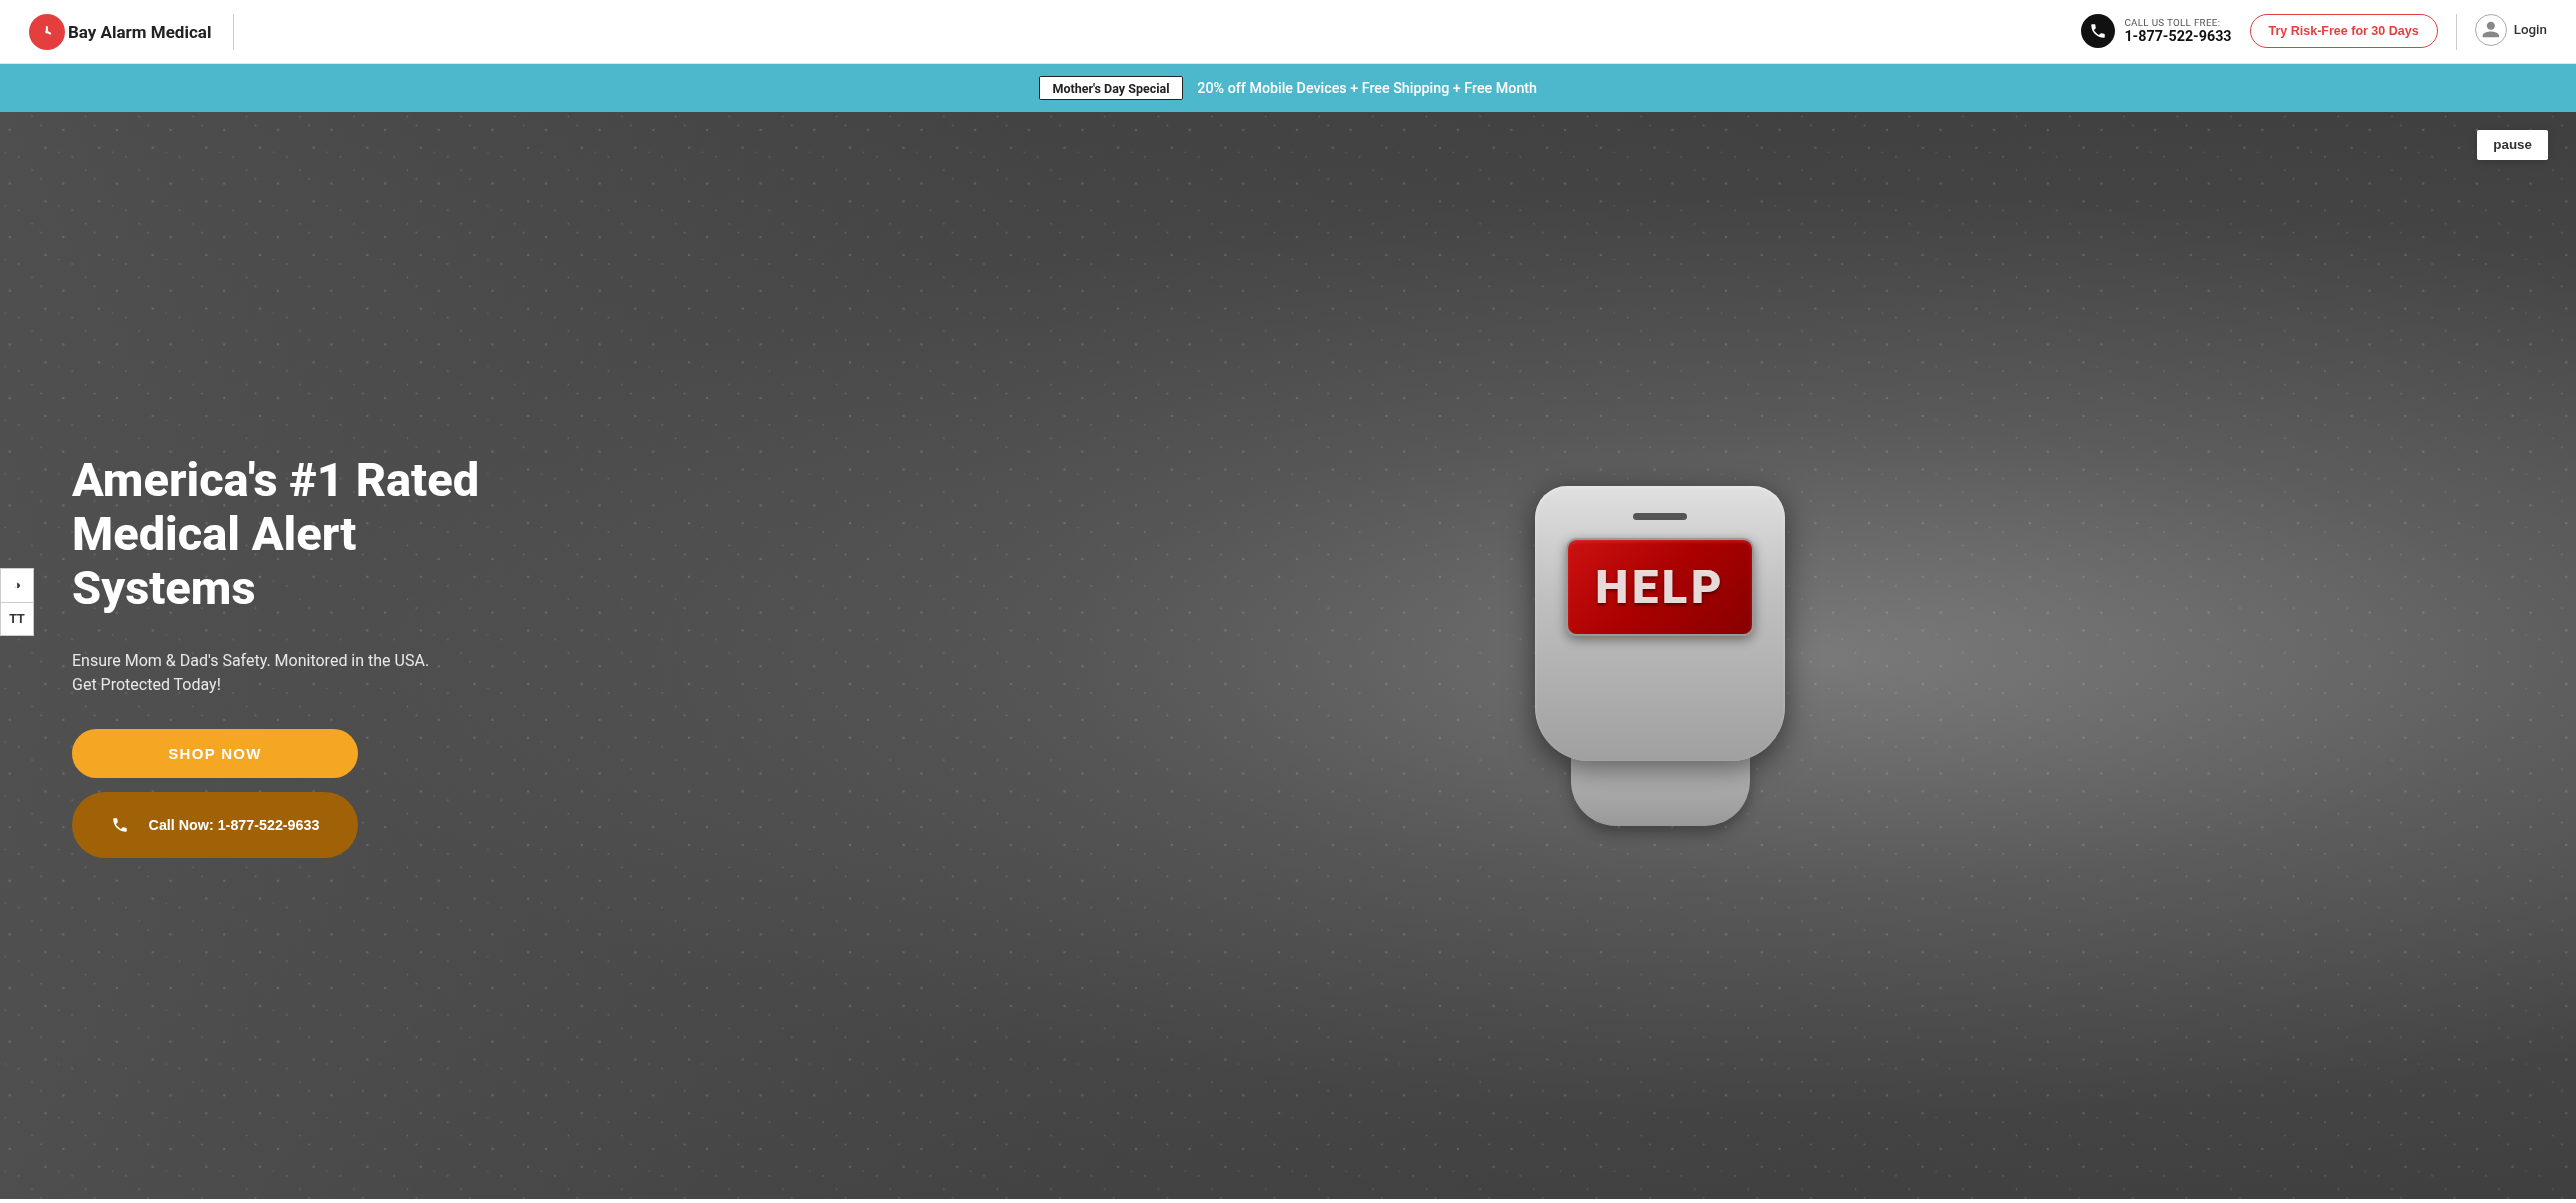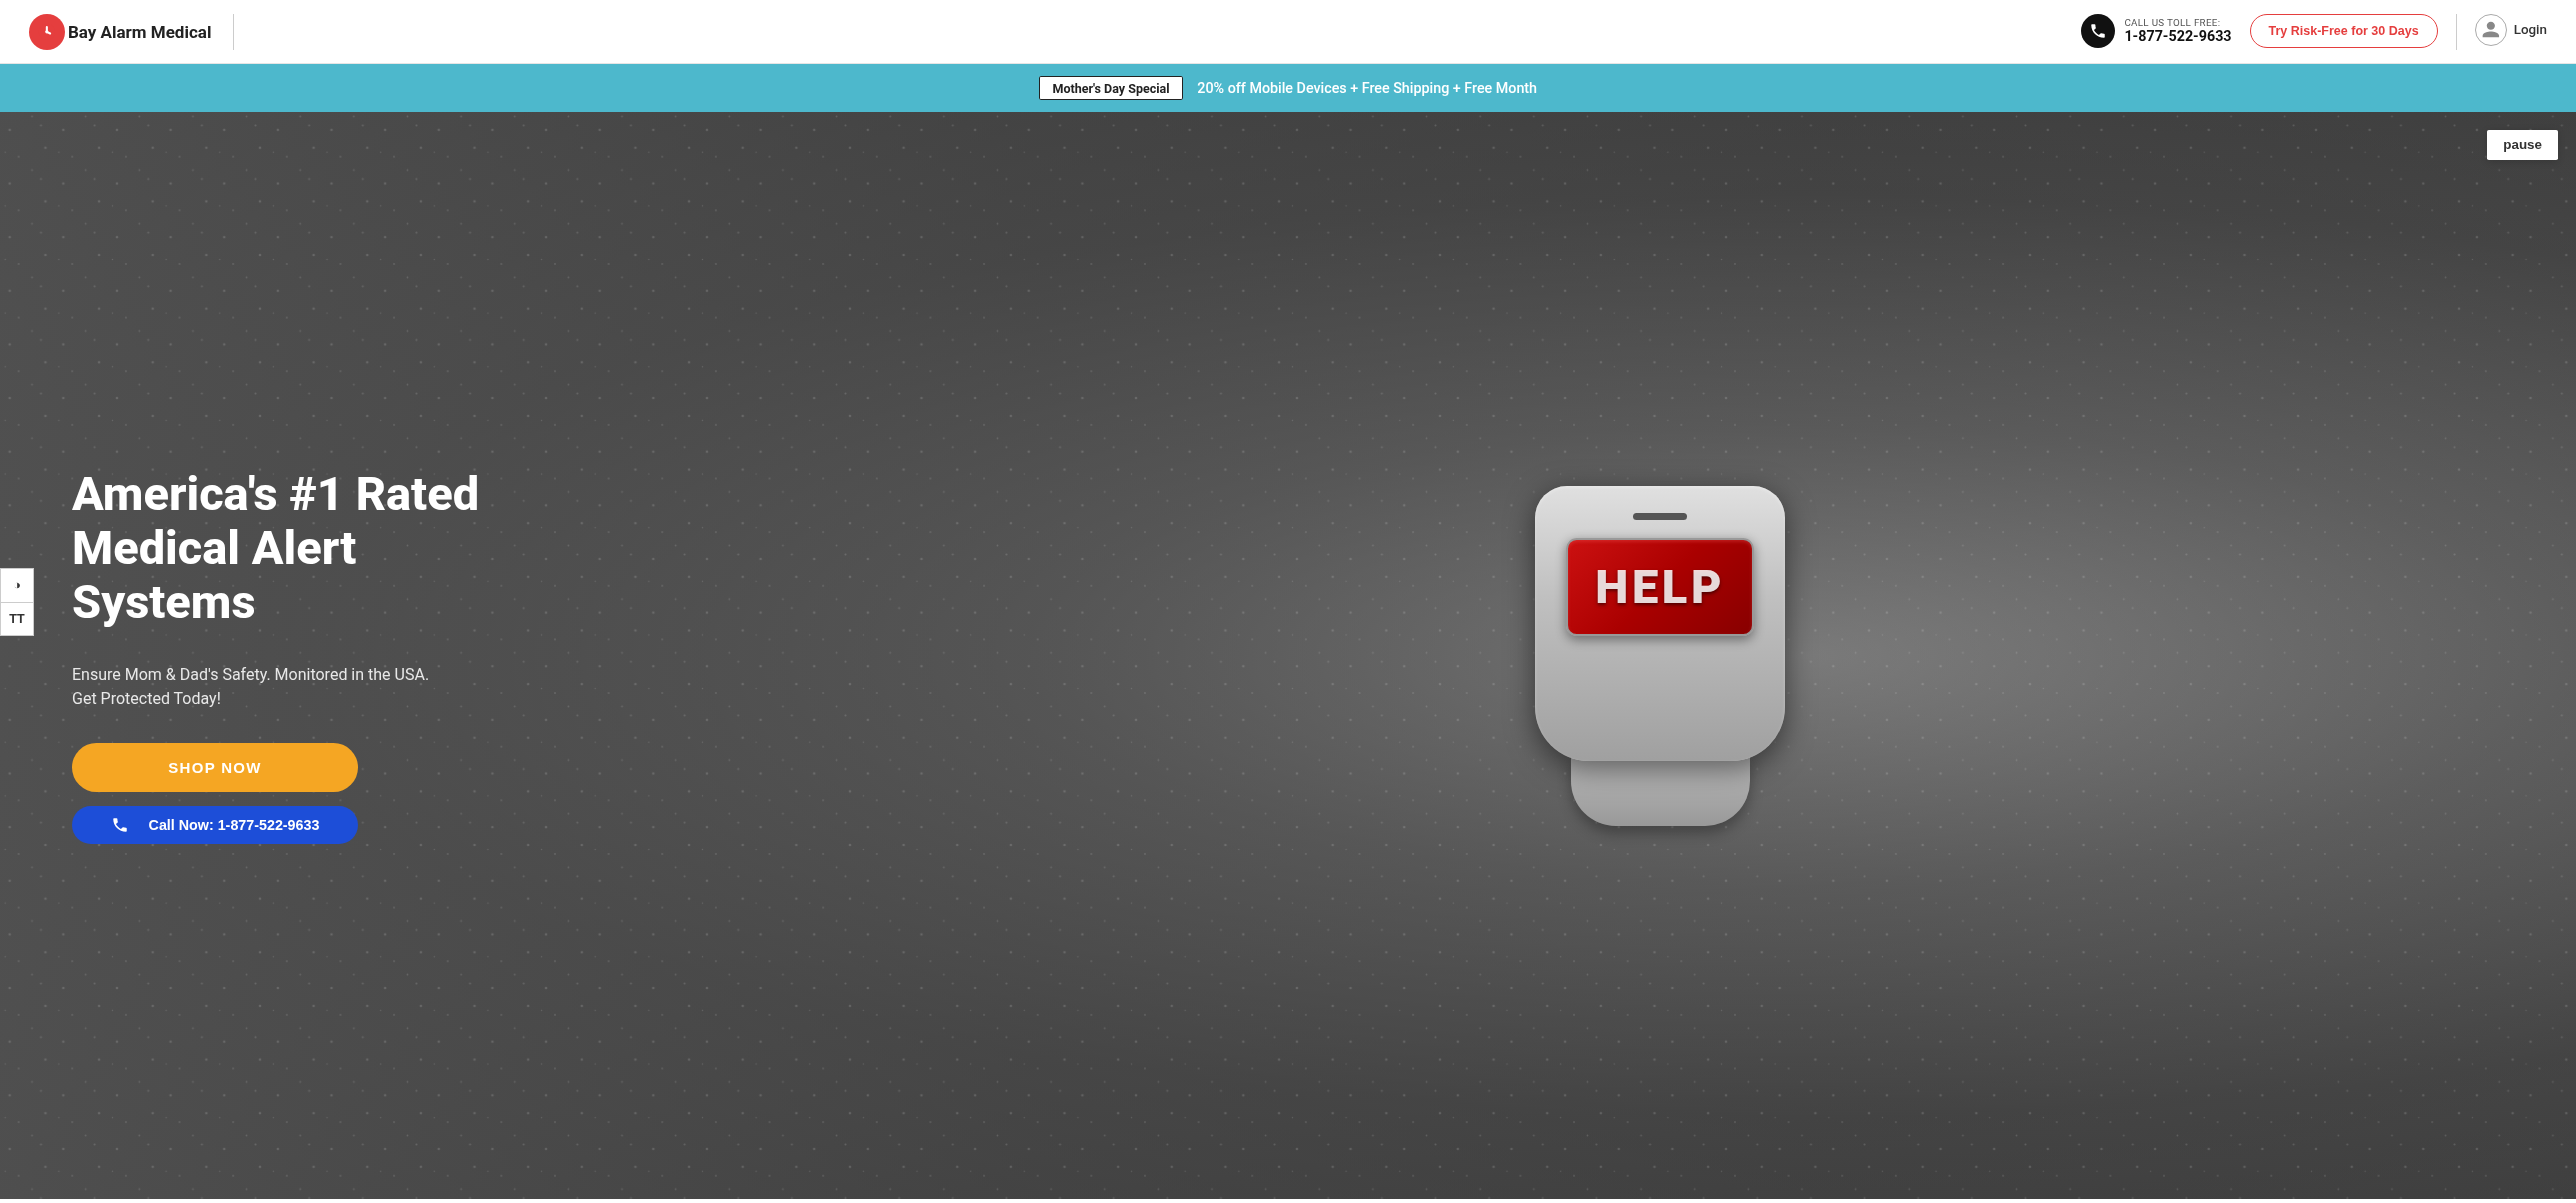--- a/index.html
+++ b/index.html
@@ -307,22 +307,22 @@
       text-align: center;
       text-transform: uppercase;
       margin-bottom: 14.3px;
     }
     .call-btn {
       display: flex;
       align-items: center;
       justify-content: center;
       gap: 20px;
       width: 286px;
-      padding: 10px 0;
-      background: #1d4ed8;
+      padding: 24px 0;
+      background: #a16207;
       border: none;
       border-radius: 45px;
       font-size: 14.3px;
       font-weight: 600;
       color: #fff;
       cursor: pointer;
     }
 
     
     .accessibility-btns {
@@ -347,21 +347,21 @@
       font-size: 12.5px;
       font-weight: 700;
       color: #333;
     }
     .acc-btn:first-child { border-bottom: none; }
 
     
     .pause-btn {
       position: absolute;
       top: 18px;
-      right: 18px;
+      right: 28px;
       z-index: 10;
       background: #fff;
       border: none;
       padding: 7.2px 16px;
       font-size: 13.4px;
       font-weight: 600;
       color: #333;
       cursor: pointer;
       border-radius: 1.8px;
       box-shadow: 0 1.8px 7.2px rgba(0,0,0,0.15);

